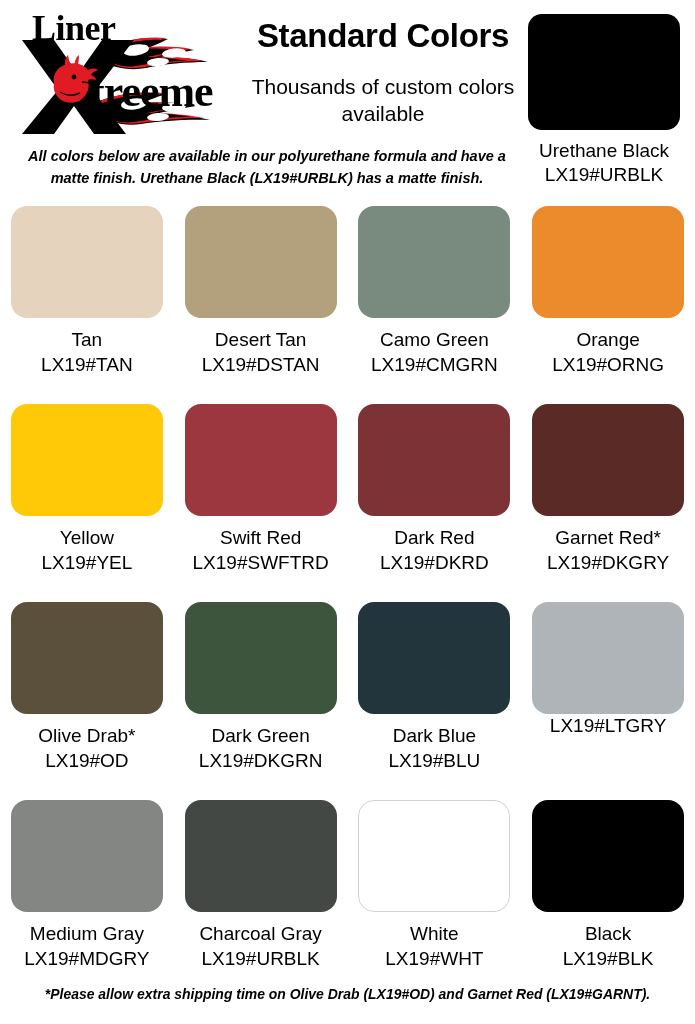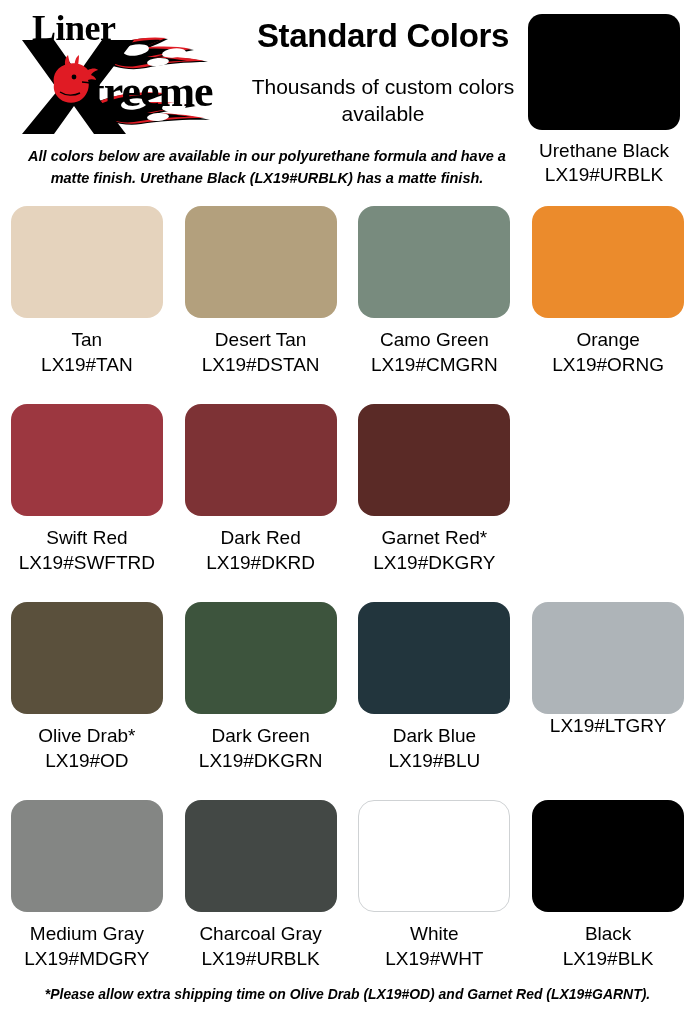--- a/index.html
+++ b/index.html
@@ -226,20 +226,25 @@
           <div class="cell-code">LX19#CMGRN</div>
         </div>
         <div class="cell">
           <div class="swatch" style="background: rgb(235, 139, 44);"></div>
           <div class="cell-label">Orange</div>
           <div class="cell-code">LX19#ORNG</div>
         </div>
       </div>
       <div class="row">
         <div class="cell">
+          <div class="swatch" style="background: rgb(255, 201, 7);"></div>
+          <div class="cell-label">Yellow</div>
+          <div class="cell-code">LX19#YEL</div>
+        </div>
+        <div class="cell">
           <div class="swatch" style="background: rgb(156, 55, 64);"></div>
           <div class="cell-label">Swift Red</div>
           <div class="cell-code">LX19#SWFTRD</div>
         </div>
         <div class="cell">
           <div class="swatch" style="background: rgb(125, 50, 53);"></div>
           <div class="cell-label">Dark Red</div>
           <div class="cell-code">LX19#DKRD</div>
         </div>
         <div class="cell">

